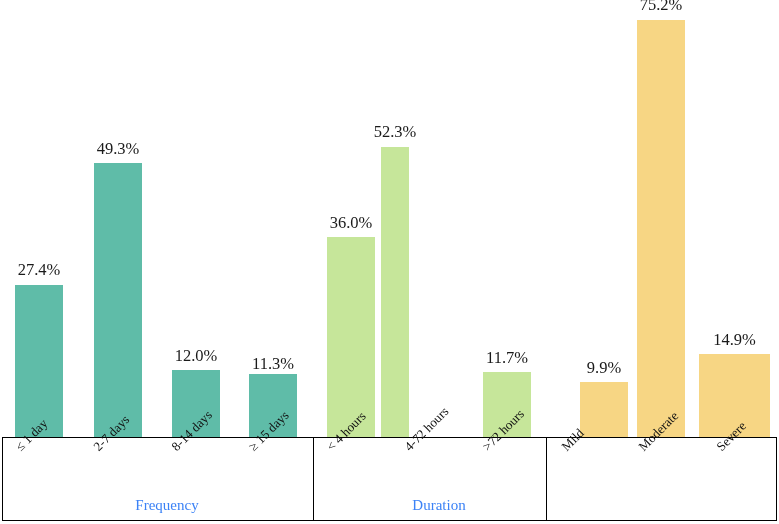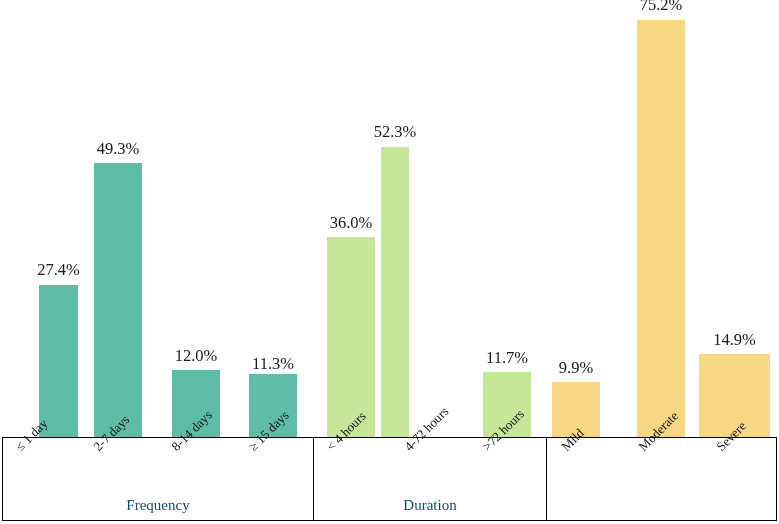--- a/index.html
+++ b/index.html
@@ -72,26 +72,26 @@
     bottom: 0;
     box-sizing: border-box;
   }
   .group-cell + .group-cell {
     border-left: 1.6px solid #000000;
   }
 
   .group-title {
     position: absolute;
     bottom: 7px;
-    left: 0;
+    left: 9px;
     width: 100%;
     text-align: center;
     font-size: 15px;
     line-height: 1.1;
-    color: #0c4a6e;
+    color: #3b82f6;
     font-family: "Liberation Serif", "DejaVu Serif", serif;
   }
 
   .tick-label {
     position: absolute;
     top: 6px;
     transform-origin: left top;
     transform: rotate(-45deg);
     white-space: nowrap;
     font-size: 13px;
@@ -99,21 +99,21 @@
     color: #111111;
     font-family: "Liberation Serif", "DejaVu Serif", serif;
   }
 </style>
 </head>
 <body>
 
 <div id="chart-root">
 
   <div class="plot-area">
-      <div class="bar-slot" style="left: 15px; width: 39px; height: 182.07px; margin-left: 24px;">
+      <div class="bar-slot" style="left: 15px; width: 48px; height: 182.07px;">
         <div class="bar-rect" style="height: 152.07px; background: rgb(95, 188, 168);"></div>
         <div class="bar-value" style="bottom: 158.07px;">27.4%</div>
       </div>
       <div class="bar-slot" style="left: 94px; width: 48px; height: 303.615px; margin-top: 46px;">
         <div class="bar-rect" style="height: 273.615px; background: rgb(95, 188, 168);"></div>
         <div class="bar-value" style="bottom: 279.615px;">49.3%</div>
       </div>
       <div class="bar-slot" style="left: 172px; width: 48px; height: 96.6px;">
         <div class="bar-rect" style="height: 66.6px; background: rgb(95, 188, 168);"></div>
         <div class="bar-value" style="bottom: 72.6px;">12.0%</div>
@@ -127,21 +127,21 @@
         <div class="bar-value" style="bottom: 205.8px; text-align: right;">36.0%</div>
       </div>
       <div class="bar-slot" style="left: 381px; width: 28px; height: 320.265px;">
         <div class="bar-rect" style="height: 290.265px; background: rgb(198, 230, 154);"></div>
         <div class="bar-value" style="bottom: 296.265px;">52.3%</div>
       </div>
       <div class="bar-slot" style="left: 462px; width: 48px; height: 94.935px; margin-left: 21px;">
         <div class="bar-rect" style="height: 64.935px; background: rgb(198, 230, 154);"></div>
         <div class="bar-value" style="bottom: 70.935px;">11.7%</div>
       </div>
-      <div class="bar-slot" style="left: 552px; width: 48px; height: 84.945px; text-align: center;">
+      <div class="bar-slot" style="left: 580px; width: 48px; height: 84.945px; text-align: center;">
         <div class="bar-rect" style="height: 54.945px; background: rgb(247, 214, 132);"></div>
         <div class="bar-value" style="bottom: 60.945px;">9.9%</div>
       </div>
       <div class="bar-slot" style="left: 637px; width: 48px; height: 447.36px;">
         <div class="bar-rect" style="height: 417.36px; background: rgb(247, 214, 132);"></div>
         <div class="bar-value" style="bottom: 423.36px;">75.2%</div>
       </div>
       <div class="bar-slot" style="left: 699px; width: 48px; height: 112.695px; padding-left: 23px;">
         <div class="bar-rect" style="height: 82.695px; background: rgb(247, 214, 132);"></div>
         <div class="bar-value" style="bottom: 88.695px;">14.9%</div>

